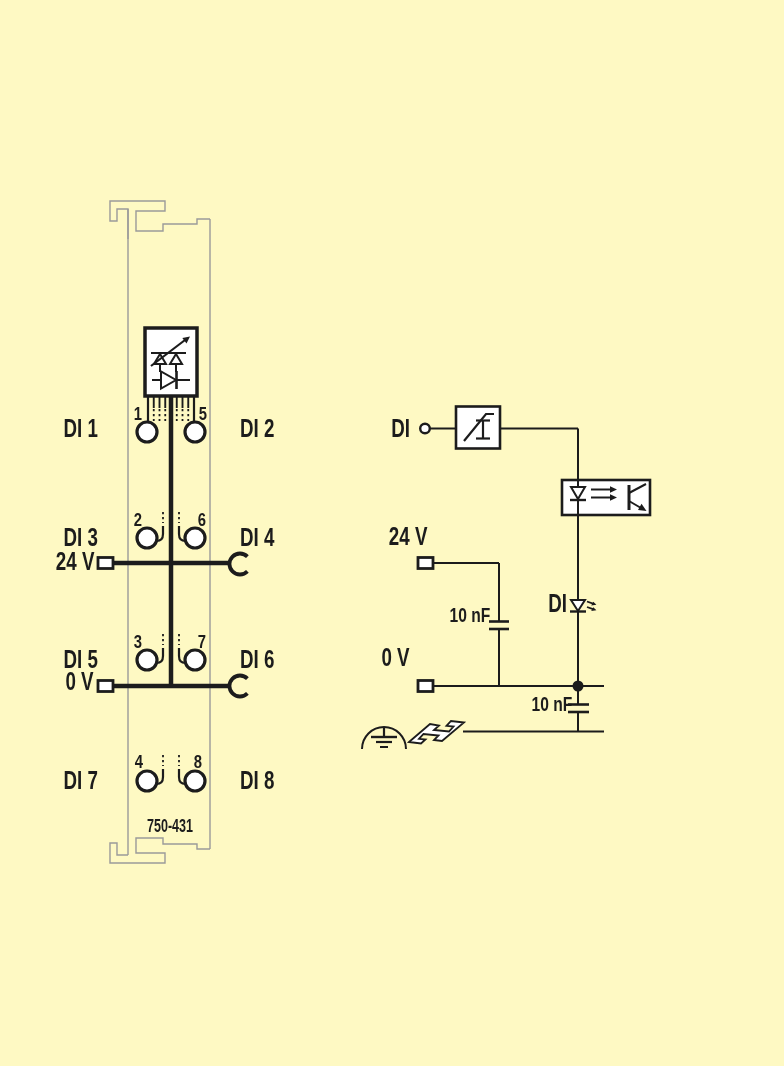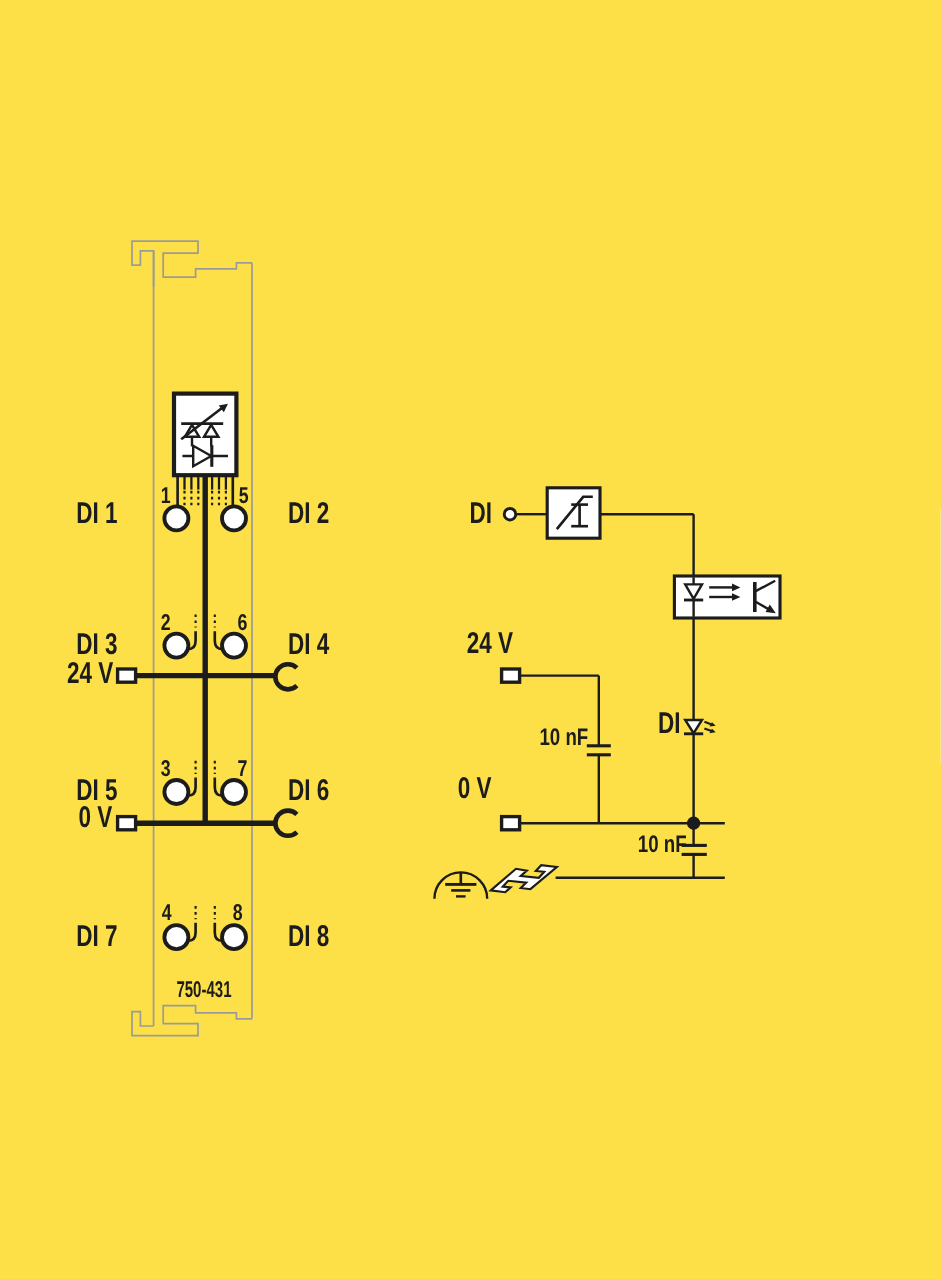--- a/index.html
+++ b/index.html
@@ -1,16 +1,16 @@
 <!DOCTYPE html>
 <html><head>
 <meta charset="utf-8">
 <style>
   html,body{margin:0;padding:0;background:#fff;}
-  .canvas{position:relative;width:784px;height:1066px;background:#fde047;overflow:hidden;
+  .canvas{position:relative;width:784px;height:1066px;background:#fef9c3;overflow:hidden;
           font-family:"Liberation Sans",sans-serif;}
   svg{position:absolute;left:0;top:0;}
   .lbl{position:absolute;font-weight:bold;color:#1c1c1c;line-height:1;white-space:nowrap;}
   .ch {font-size:25px;transform:scaleX(.75);}
   .num{font-size:19px;transform:scaleX(.78);}
   .nf {font-size:20px;transform:scaleX(.78);}
   .pn {font-size:19px;transform:scaleX(.66);}
   .r{text-align:right;transform-origin:100% 50%;}
   .l{text-align:left;transform-origin:0 50%;}
   .c{text-align:center;transform-origin:50% 50%;}

